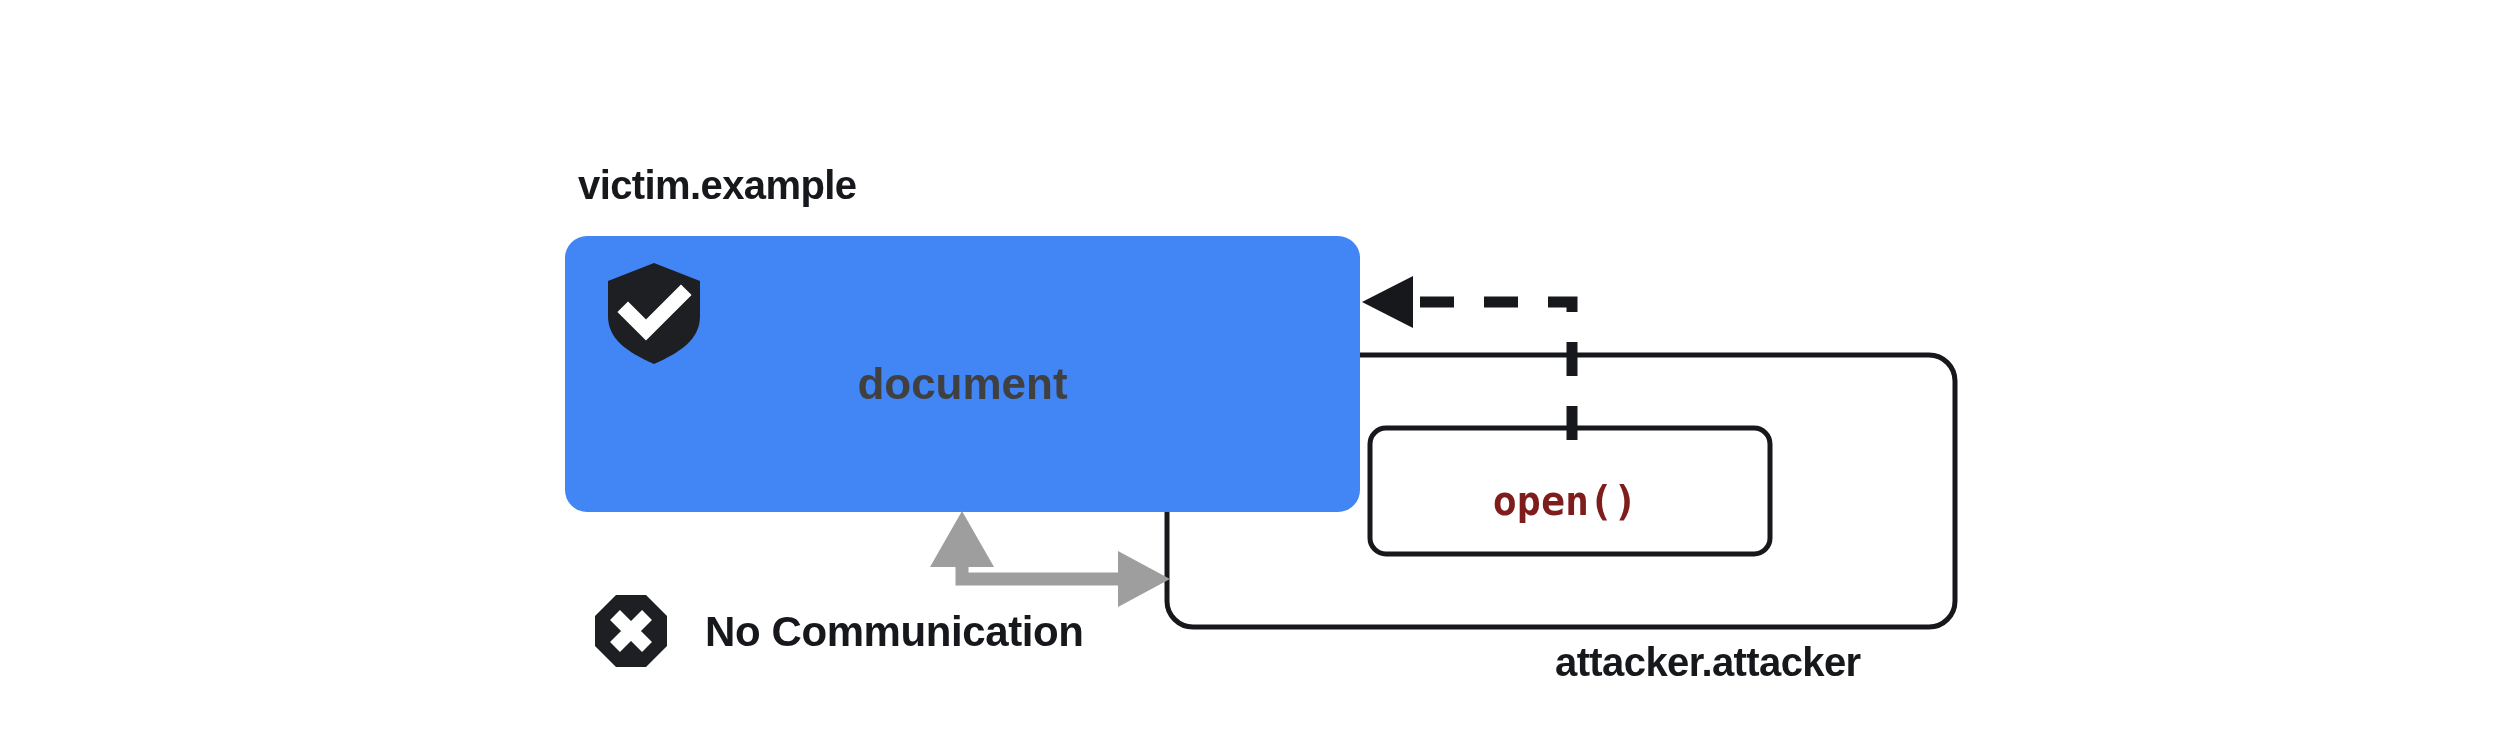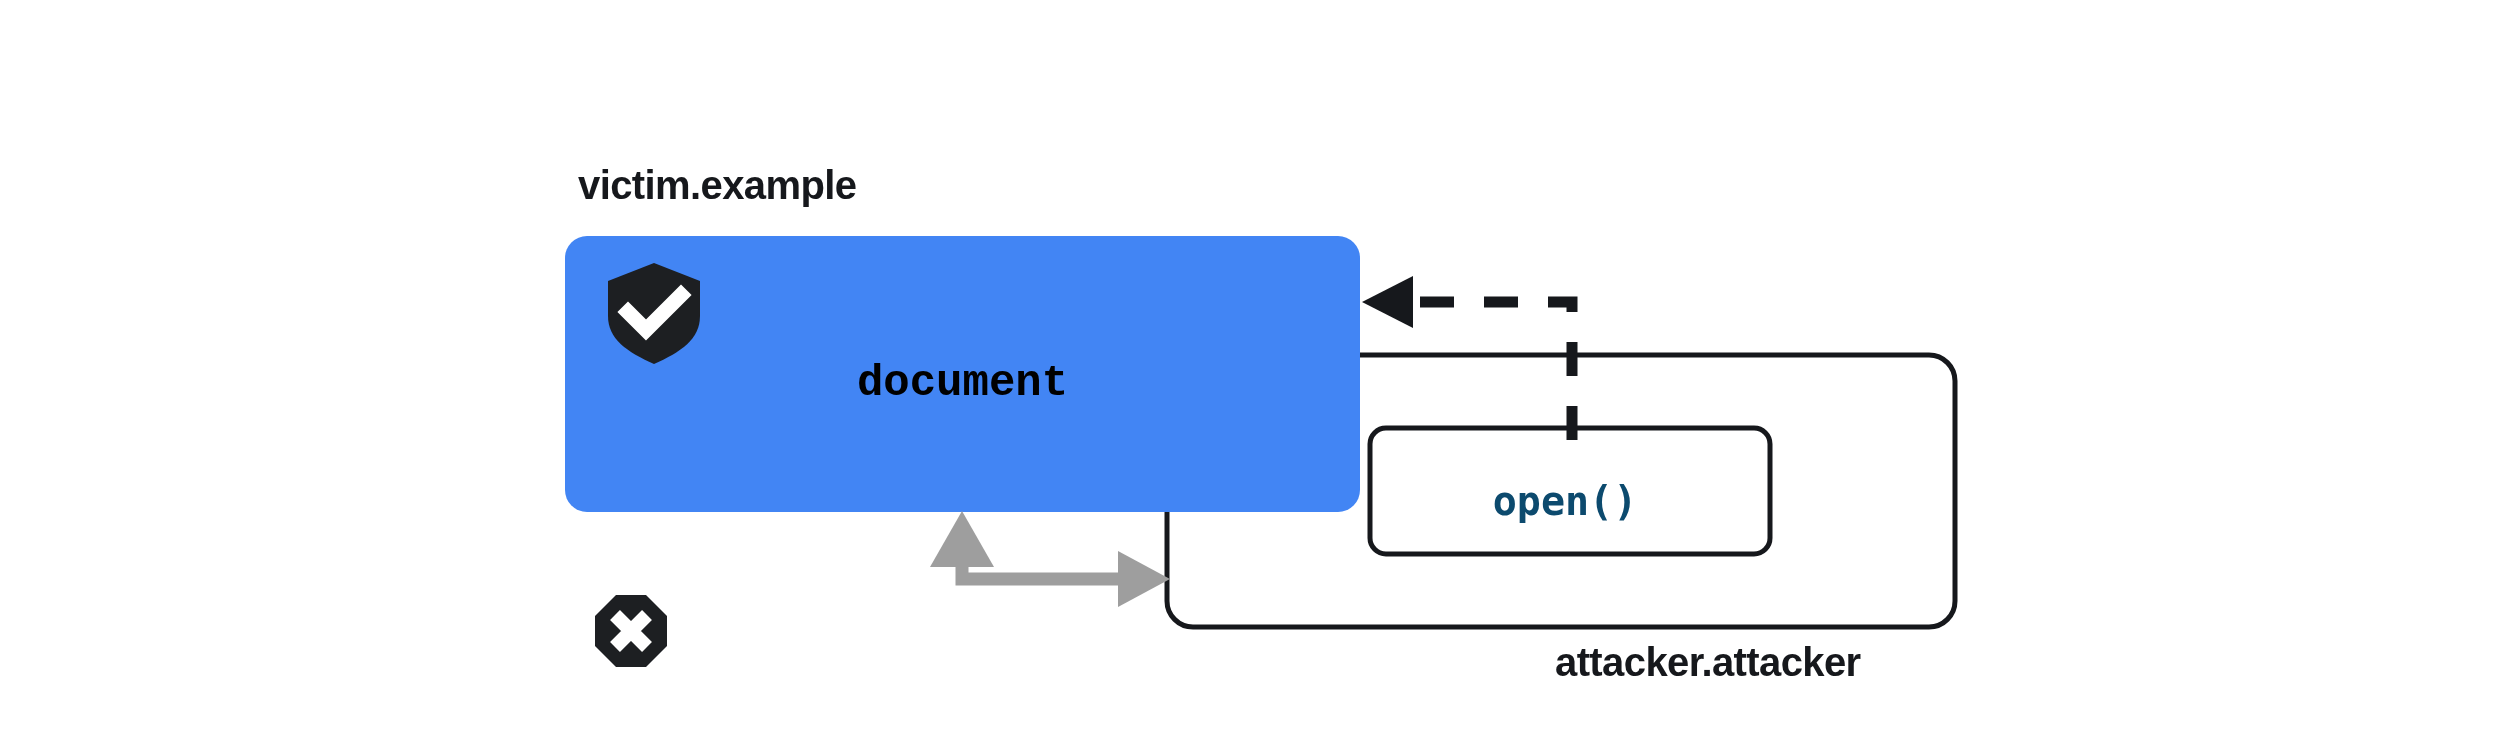--- a/index.html
+++ b/index.html
@@ -37,31 +37,31 @@
     font-size: 40px;
     letter-spacing: -0.6px;
   }
   .lbl-nocomm {
     font-family: "Liberation Sans", sans-serif;
     font-weight: 700;
     font-size: 42px;
     letter-spacing: -0.4px;
   }
   .lbl-mono {
-    font-family: Liberation Mono, monospace;
+    font-family: Liberation Sans, sans-serif;
     font-weight: 700;
     font-size: 44px;
-    color: #000000;
+    color: #404040;
     text-align: center;
   }
   .lbl-open {
     font-family: "DejaVu Sans Mono", "Liberation Mono", monospace;
     font-weight: 700;
     font-size: 40px;
-    color: #0c4a6e;
+    color: #7f1d1d;
     text-align: center;
   }
   #victim-origin-label { left: 578px; top: 163px; }
   #doc-text-block {
     left: 565px;
     top: 318px;
     width: 795px;
     line-height: 1.22;
   }
   #open-label {
@@ -117,16 +117,17 @@
   </svg>
 
   <div class="lbl lbl-origin" id="victim-origin-label">victim.example</div>
 
   <div class="lbl" id="doc-text-block">
     <div class="lbl-mono">document</div>
   </div>
 
   <div class="lbl lbl-open" id="open-label">open()</div>
 
+  <div class="lbl lbl-nocomm" id="nocomm-label">No Communication</div>
 
   <div class="lbl lbl-origin" id="attacker-origin-label">attacker.attacker</div>
 
 </div>
 
 </body></html>

